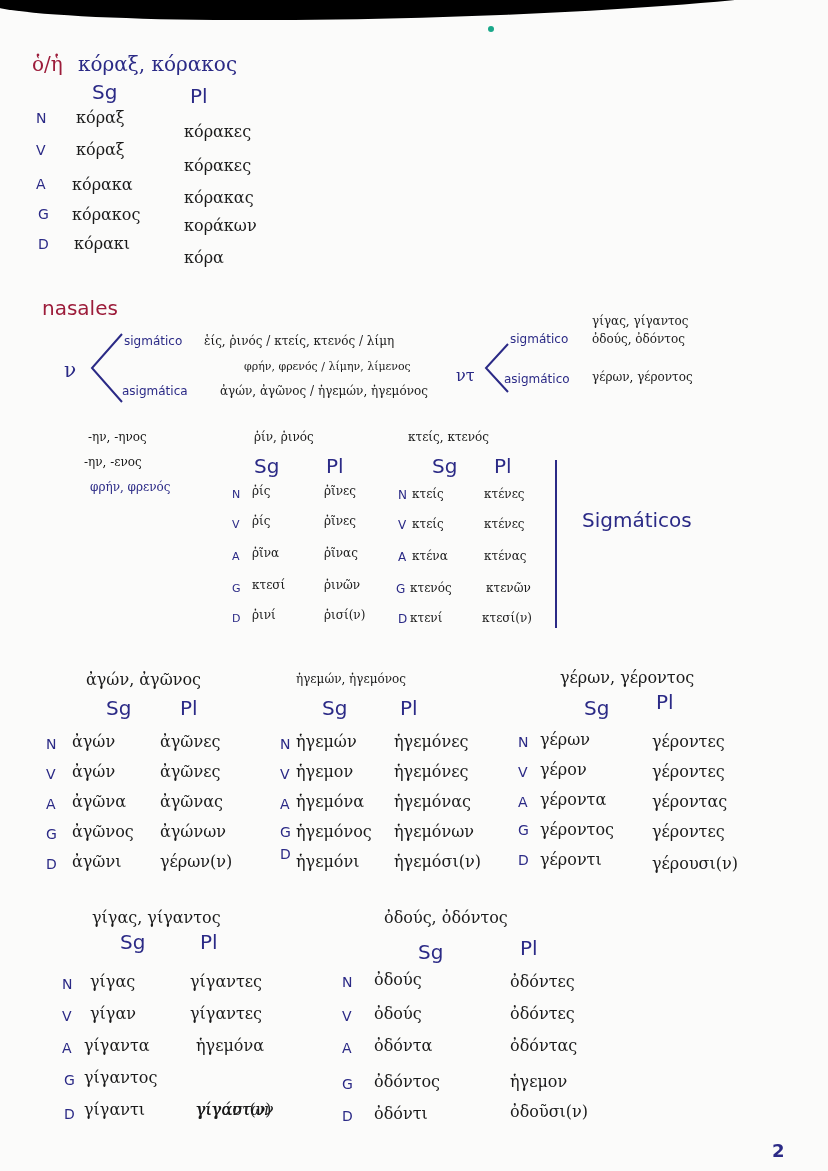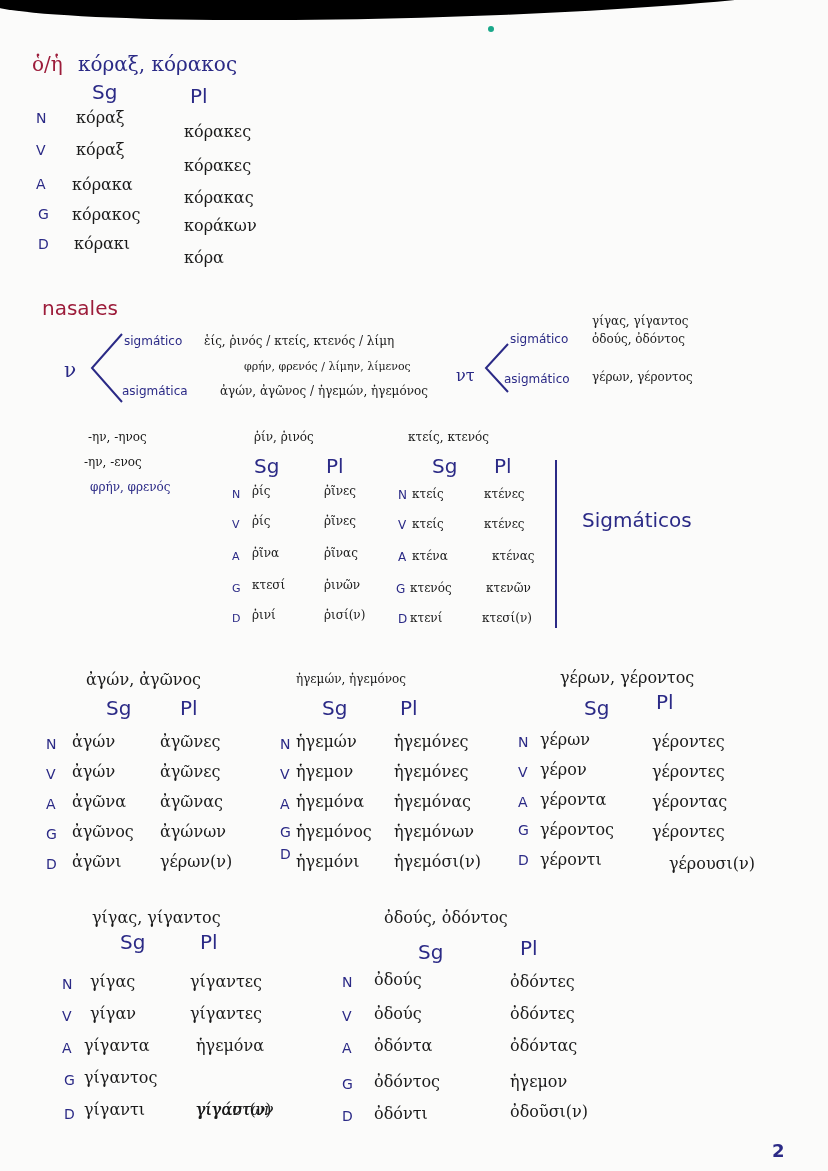--- a/index.html
+++ b/index.html
@@ -116,21 +116,21 @@
   <span class="abs case" style="left:398px;top:550px;font-size:12px;">A</span>
   <span class="abs case" style="left:396px;top:582px;font-size:12px;">G</span>
   <span class="abs case" style="left:398px;top:612px;font-size:12px;">D</span>
   <span class="abs" style="left:412px;top:487px;font-size:12px;">κτείς</span>
   <span class="abs" style="left:412px;top:517px;font-size:12px;">κτείς</span>
   <span class="abs" style="left:412px;top:549px;font-size:12px;">κτένα</span>
   <span class="abs" style="left:410px;top:581px;font-size:12px;">κτενός</span>
   <span class="abs" style="left:410px;top:611px;font-size:12px;">κτενί</span>
   <span class="abs" style="left:484px;top:487px;font-size:12px;">κτένες</span>
   <span class="abs" style="left:484px;top:517px;font-size:12px;">κτένες</span>
-  <span class="abs" style="left:484px;top:549px;font-size:12px;margin-left:8px;">κτένας</span>
+  <span class="abs" style="left:484px;top:549px;font-size:12px;">κτένας</span>
   <span class="abs" style="left:486px;top:581px;font-size:12px;">κτενῶν</span>
   <span class="abs" style="left:482px;top:611px;font-size:12px;">κτεσί(ν)</span>
 </div>
 
 <div class="vline" style="left:555px;top:460px;height:168px;"></div>
 <span class="abs blue" style="left:582px;top:508px;font-size:20px;font-family:'DejaVu Sans',sans-serif;">Sigmáticos</span>
 
 <div>
   <span class="abs form" style="left:86px;top:670px;">ἀγών, ἀγῶνος</span>
   <span class="abs hdr blue" style="left:106px;top:696px;">Sg</span>
@@ -184,21 +184,21 @@
   <span class="abs case" style="left:518px;top:852px;">D</span>
   <span class="abs form" style="left:540px;top:730px;">γέρων</span>
   <span class="abs form" style="left:540px;top:760px;">γέρον</span>
   <span class="abs form" style="left:540px;top:790px;">γέροντα</span>
   <span class="abs form" style="left:540px;top:820px;">γέροντος</span>
   <span class="abs form" style="left:540px;top:850px;">γέροντι</span>
   <span class="abs form" style="left:652px;top:732px;">γέροντες</span>
   <span class="abs form" style="left:652px;top:762px;">γέροντες</span>
   <span class="abs form" style="left:652px;top:792px;">γέροντας</span>
   <span class="abs form" style="left:652px;top:822px;">γέροντες</span>
-  <span class="abs form" style="left:652px;top:854px;margin-left:17px;">γέρουσι(ν)</span>
+  <span class="abs form" style="left:652px;top:854px;">γέρουσι(ν)</span>
 </div>
 
 <div>
   <span class="abs form" style="left:92px;top:908px;">γίγας, γίγαντος</span>
   <span class="abs hdr blue" style="left:120px;top:930px;">Sg</span>
   <span class="abs hdr blue" style="left:200px;top:930px;">Pl</span>
   <span class="abs case" style="left:62px;top:976px;">N</span>
   <span class="abs case" style="left:62px;top:1008px;">V</span>
   <span class="abs case" style="left:62px;top:1040px;">A</span>
   <span class="abs case" style="left:64px;top:1072px;">G</span>

